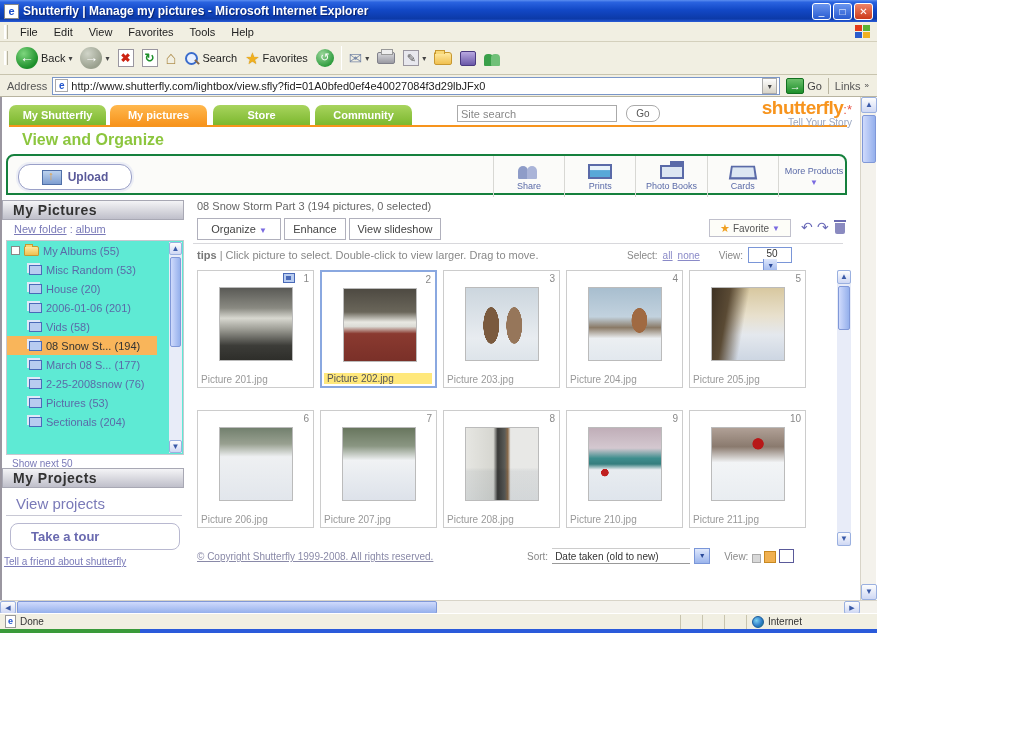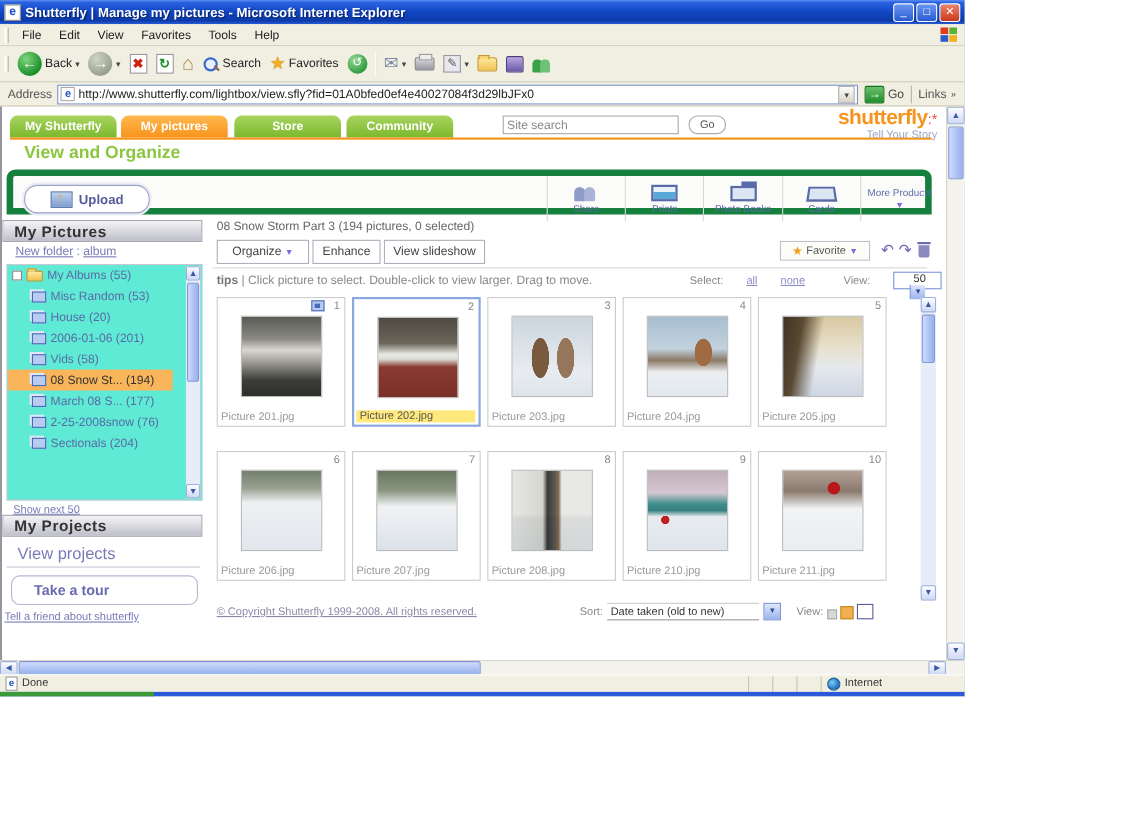--- a/index.html
+++ b/index.html
@@ -88,21 +88,21 @@
     font-family:"Liberation Sans",sans-serif; }
   .sf-go { position:absolute; left:624px; top:8px; width:34px; height:17px; border:1px solid #aaa; border-radius:8px; background:#fff;
     font-size:10px; color:#555; text-align:center; line-height:15px; }
   .sf-logo { position:absolute; left:710px; top:0px; width:140px; text-align:right; }
   .sf-logo .brand { font-size:19px; font-weight:bold; color:#f7941d; letter-spacing:-0.5px; }
   .sf-logo .mark { color:#e8574a; font-size:13px; }
   .sf-logo .tag { font-size:10px; color:#9aa6c0; margin-top:-2px; }
   .sf-h1 { position:absolute; left:20px; top:34px; font-size:16px; font-weight:bold; color:#8cc63e; }
 
   
-  .actionrow { position:absolute; left:4px; top:57px; width:841px; height:41px; background:#fbfbf9; border:6px solid #15803d; border-radius:8px 8px 0 0; }
+  .actionrow { position:absolute; left:4px; top:57px; width:841px; height:41px; background:#fbfbf9; border:2px solid #15803d; border-radius:8px 8px 0 0; }
   .upload { position:absolute; left:10px; top:8px; width:114px; height:26px; border:1px solid #9aa0c8; border-radius:12px; background:#fff;
     box-shadow:0 0 0 2px #eceef6; display:flex; align-items:center; justify-content:center; gap:6px; }
   .upload .up-ic { width:20px; height:15px; background:linear-gradient(#bcd2ee,#7e9ed0); border:1px solid #5070a8; position:relative; }
   .upload .up-ic::after { content:"\2191"; position:absolute; left:5px; top:-2px; color:#f0a030; font-weight:bold; font-size:12px; }
   .upload .up-lbl { font-size:12px; font-weight:bold; color:#5a5a9a; }
   .products { position:absolute; left:485px; top:0; width:356px; height:41px; display:flex; }
   .pcell { flex:1; border-left:1px solid #d8d8d4; display:flex; flex-direction:column; align-items:center; justify-content:center; gap:2px; }
   .plabel { font-size:9px; color:#5a6aa8; text-align:center; line-height:10px; }
   .pic { height:16px; display:flex; align-items:flex-end; }
   .ic-people { position:relative; width:22px; height:15px; }
@@ -144,21 +144,21 @@
   .fav-btn { position:absolute; left:520px; top:122px; width:82px; height:18px; border:1px solid #c0c0cc; background:#fdfdf8; font-size:10px; color:#555;
     display:flex; align-items:center; justify-content:center; gap:3px; }
   .fav-btn .fstar { color:#f0a020; font-size:11px; }
   .rot { position:absolute; top:122px; font-size:14px; color:#6a6ab8; }
   .trash { position:absolute; left:645px; top:123px; width:12px; height:14px; }
   .trash::before { content:""; position:absolute; left:1px; top:3px; width:10px; height:11px; background:#8a8ac0; border-radius:0 0 2px 2px; }
   .trash::after { content:""; position:absolute; left:0; top:0; width:12px; height:2px; background:#6a6ab0; }
   .mt-div { position:absolute; left:4px; top:146px; width:650px; height:1px; background:#d8d8dc; }
   .tips { position:absolute; left:8px; top:152px; font-size:11px; color:#888; }
   .tips b { color:#777; font-weight:bold; }
-  .selview { position:absolute; left:438px; top:150px; font-size:10px; color:#888; display:flex; align-items:center; gap:21px; }
+  .selview { position:absolute; left:438px; top:150px; font-size:10px; color:#888; display:flex; align-items:center; gap:5px; }
   .selview .lnk { color:#8a8ac8; text-decoration:underline; }
   .viewsel { width:44px; height:16px; border:1px solid #7a96d8; background:#fff; display:flex; align-items:center;flex-direction:column; }
   .viewsel .vv { flex:1; font-size:10px; color:#333; padding-left:4px; }
   .viewsel .varr { width:14px; height:14px; background:linear-gradient(#dfe8fc,#9ab4ec); border-left:1px solid #7a96d8; font-size:7px; color:#2a4a9a; text-align:center; line-height:13px; }
 
   .grid-row { position:absolute; left:8px; display:flex; gap:6px; }
   .card { width:117px; height:118px; background:#fff; border:1px solid #ccc; position:relative; }
   .card.sel { border:2px solid #8aa8e0; }
   .card .badge { position:absolute; right:4px; top:2px; font-size:10px; color:#888; }
   .card .cover-ic { position:absolute; right:18px; top:2px; width:12px; height:10px; background:#b8ccf0; border:1px solid #4a6ab8; }
@@ -404,20 +404,24 @@
           <div class="trow indent">
               <span class="albico"></span>
               <span>March 08 S... (177)</span>
             </div>
           <div class="trow indent">
               <span class="albico"></span>
               <span>2-25-2008snow (76)</span>
             </div>
           <div class="trow indent">
               <span class="albico"></span>
+              <span>Pictures (53)</span>
+            </div>
+          <div class="trow indent">
+              <span class="albico"></span>
               <span>Sectionals (204)</span>
             </div>
           <div class="treescroll">
             <div class="sbtn" style="top:0">▲</div>
             <div class="tsthumb"></div>
             <div class="sbtn" style="bottom:0">▼</div>
           </div>
         </div>
         <div class="shownext">Show next 50</div>
         <div class="sb-hdr" style="top:371px">My Projects</div>

